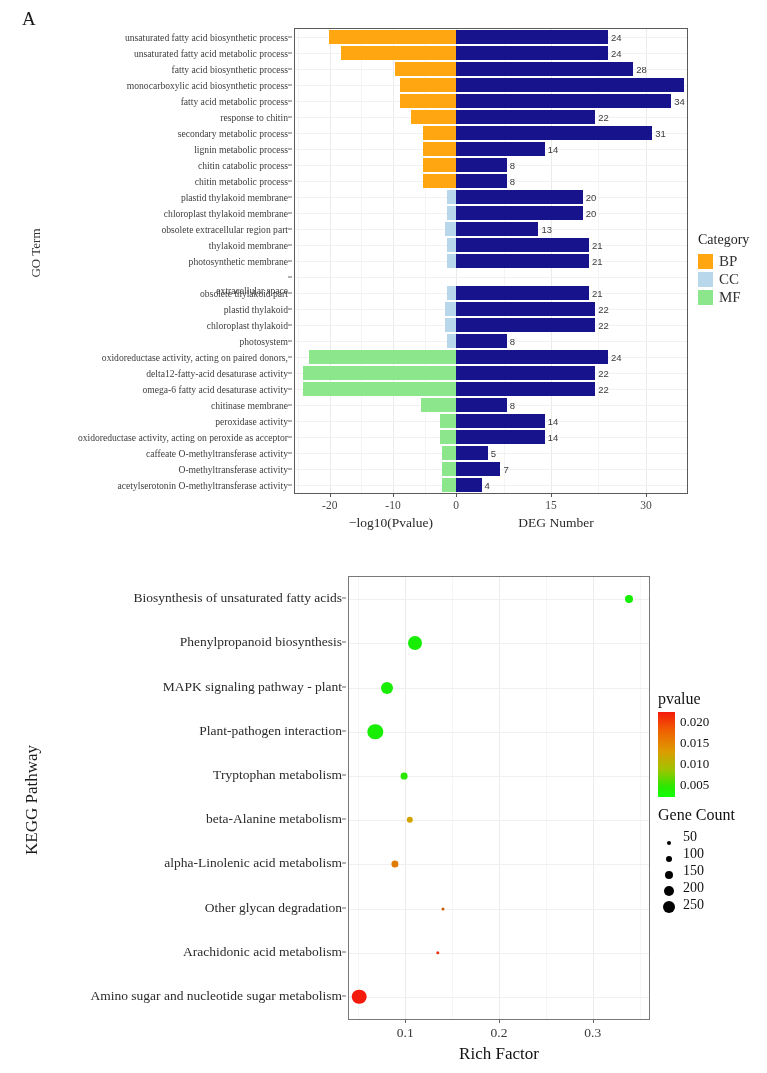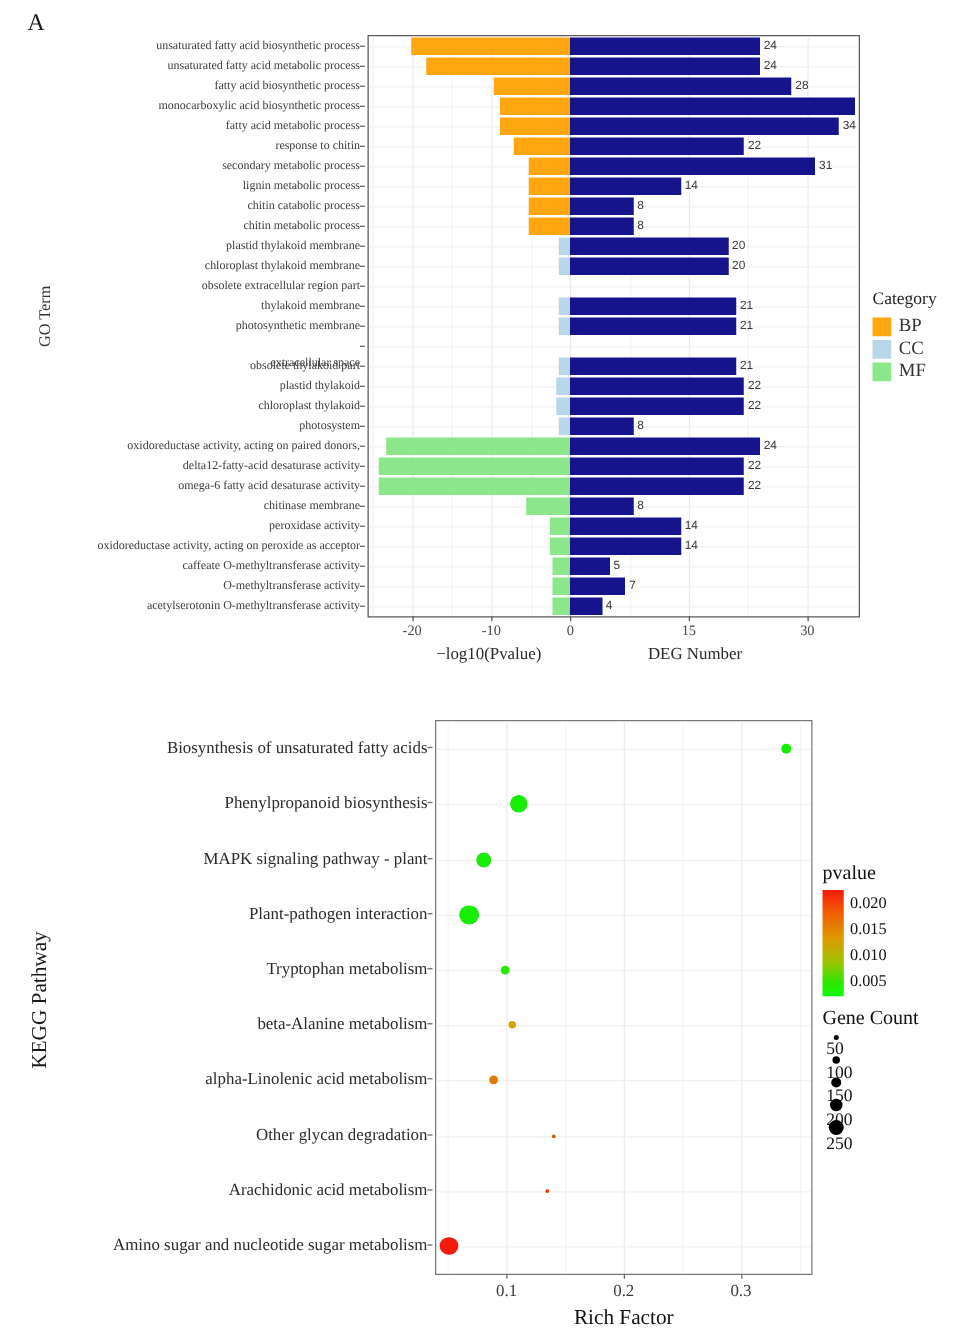--- a/index.html
+++ b/index.html
@@ -228,21 +228,21 @@
   #b-legend-p .cbar-tick {
     position: absolute;
     font-size: 13px;
     color: #111;
     transform: translateY(-50%);
     left: 0;
   }
 
   #b-legend-s { position: absolute; left: 658px; top: 806px; }
   #b-legend-s .leg-title { font-size: 16px; color: #111; margin-bottom: 4px; }
-  #b-legend-s .size-row { display: flex; align-items: flex-start; height: 17px; flex-direction: column; }
+  #b-legend-s .size-row { display: flex; align-items: flex-end; height: 17px; }
   #b-legend-s .size-dot-cell { width: 22px; display: flex; justify-content: center; align-items: center; }
   #b-legend-s .size-dot { background: #000; border-radius: 50%; }
   #b-legend-s .size-lab { font-size: 14px; color: #111; margin-left: 3px; }
 </style>
 </head>
 <body>
 
 <div id="panel-a">
   <div class="panel-letter" id="panel-a-letter">A</div>
   <div class="a-ylabel">GO Term</div>
@@ -385,20 +385,25 @@
         <div class="bar-right" style="left: 161.226px; width: 126.452px; height: 14.8px;"></div>
         <div class="bar-num" style="left: 290.677px;">20</div>
       </div>
       <div class="a-grid-h" style="top: 184px;"></div>
       <div class="bar-row" style="top: 176.6px; height: 14.8px;">
         <div class="bar-left" style="right: 230.774px; width: 9.48387px; height: 14.8px; background: rgb(185, 215, 234);"></div>
         <div class="bar-right" style="left: 161.226px; width: 126.452px; height: 14.8px;"></div>
         <div class="bar-num" style="left: 290.677px;">20</div>
       </div>
       <div class="a-grid-h" style="top: 200px;"></div>
+      <div class="bar-row" style="top: 192.6px; height: 14.8px;">
+        <div class="bar-left" style="right: 230.774px; width: 11.3806px; height: 14.8px; background: rgb(185, 215, 234);"></div>
+        <div class="bar-right" style="left: 161.226px; width: 82.1935px; height: 14.8px;"></div>
+        <div class="bar-num" style="left: 246.419px;">13</div>
+      </div>
       <div class="a-grid-h" style="top: 216px;"></div>
       <div class="bar-row" style="top: 208.6px; height: 14.8px;">
         <div class="bar-left" style="right: 230.774px; width: 9.48387px; height: 14.8px; background: rgb(185, 215, 234);"></div>
         <div class="bar-right" style="left: 161.226px; width: 132.774px; height: 14.8px;"></div>
         <div class="bar-num" style="left: 297px;">21</div>
       </div>
       <div class="a-grid-h" style="top: 232px;"></div>
       <div class="bar-row" style="top: 224.6px; height: 14.8px;">
         <div class="bar-left" style="right: 230.774px; width: 9.48387px; height: 14.8px; background: rgb(185, 215, 234);"></div>
         <div class="bar-right" style="left: 161.226px; width: 132.774px; height: 14.8px;"></div>

